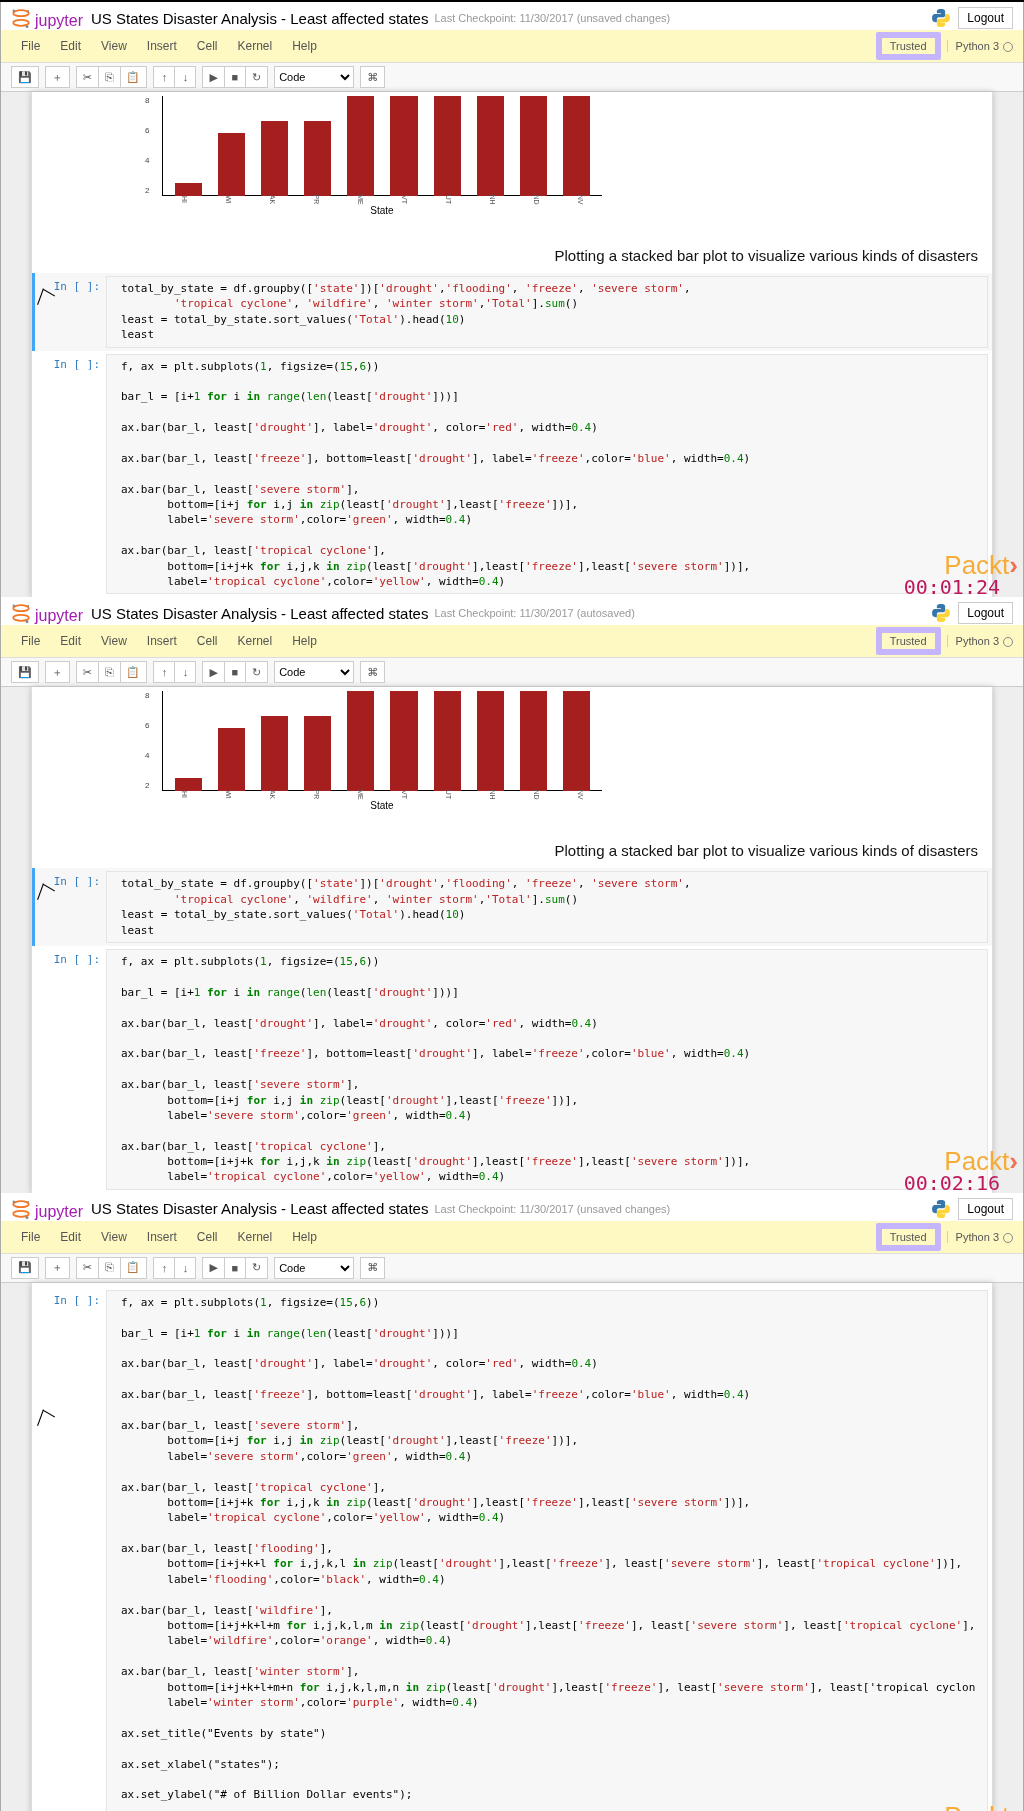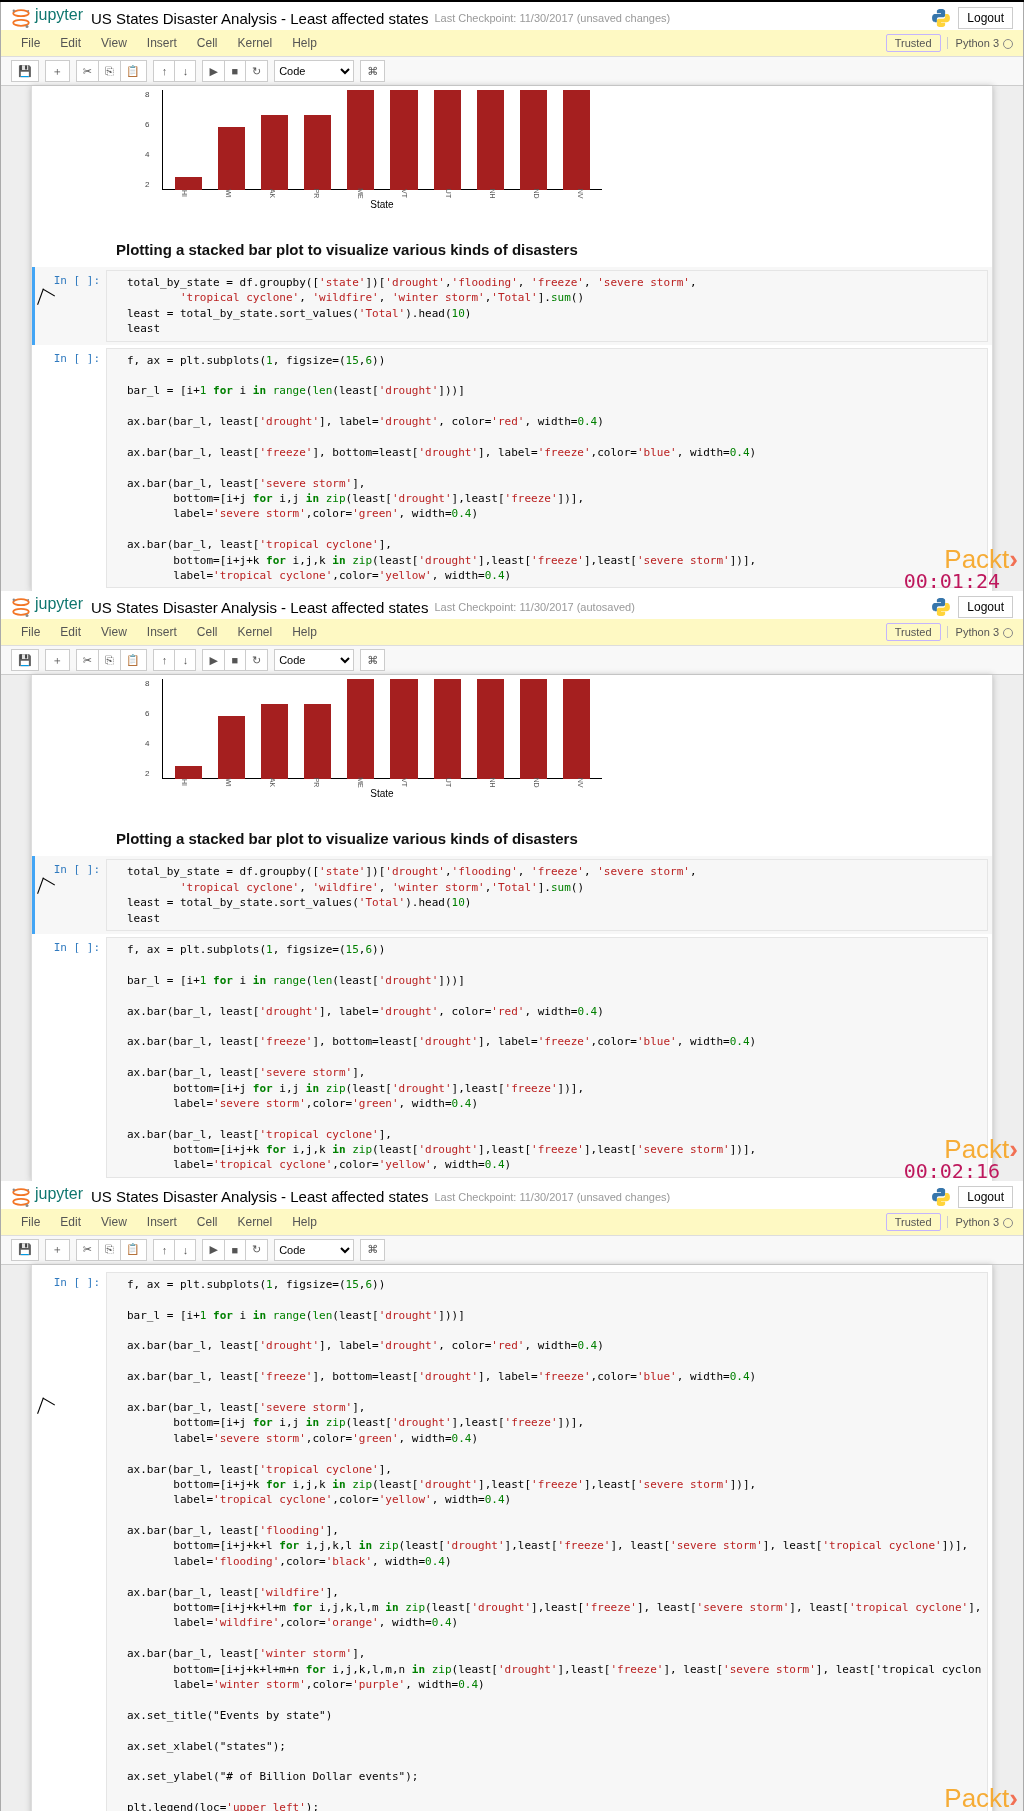--- a/index.html
+++ b/index.html
@@ -2,45 +2,45 @@
 <html><head>
 <meta charset="utf-8">
 <style>
 * { margin:0; padding:0; box-sizing:border-box; }
 body { background:#000; font-family:Helvetica,Arial,sans-serif; font-size:11px; color:#000; width:1024px; }
 .top-meta { background:#000; color:#fff; padding:0 4px 2px; font-size:12.5px; line-height:1.27; }
 .frame { background:#fff; position:relative; }
 .frame-inner { background:#eee; border-left:1px solid #aaa; border-right:1px solid #aaa; }
 .nb-header { background:#fff; }
 .nb-title-row { display:flex; align-items:center; padding:4px 10px 0 8px; }
-.jup-logo { display:flex; align-items:flex-start; font-size:16px; color:#0f766e; margin-right:8px; }
+.jup-logo { display:flex; align-items:flex-end; font-size:16px; color:#a21caf; margin-right:8px; }
 .jup-logo svg { width:24px; height:24px; margin-right:2px; }
 .nb-title { font-size:15px; color:#000; }
 .nb-ckpt { font-size:11px; color:#999; margin-left:6px; }
 .nb-right { margin-left:auto; display:flex; align-items:center; gap:6px; }
 .py-logo { width:22px; height:22px; }
 .logout { border:1px solid #ccc; padding:3px 8px; font-size:12px; border-radius:0; }
 .menubar { display:flex; align-items:center; padding:2px 10px; border-bottom:1px solid #ddd; background:#fef9c3; }
 .menubar .mi { padding:4px 10px; color:#555; font-size:12px; }
 .menubar .right { margin-left:auto; display:flex; align-items:center; gap:6px; }
-.trust { border:1px solid #c4b5fd; padding:2px 8px; color:#555; font-size:11px; border-radius:2px; }
+.trust { border:6px solid #c4b5fd; padding:2px 8px; color:#555; font-size:11px; border-radius:2px; }
 .kernel { color:#555; font-size:11px; border-left:1px solid #ccc; padding-left:8px; }
 .kernel .circ { display:inline-block; width:10px; height:10px; border:1px solid #888; border-radius:50%; margin-left:4px; vertical-align:middle; }
 .toolbar { display:flex; align-items:center; gap:0; padding:3px 10px; border-bottom:1px solid #ccc; background:#f8f8f8; }
 .tbtn { border:1px solid #ccc; background:#fff; padding:2px 6px; font-size:11px; color:#555; min-width:22px; height:22px; display:flex; align-items:center; justify-content:center; }
 .tbtn+.tbtn { margin-left:-1px; }
 .tgrp { display:flex; margin-right:6px; }
 .tsel { border:1px solid #ccc; background:#fff; height:22px; font-size:11px; width:80px; margin-right:6px; }
 .nb-area { background:#fff; margin:0 30px; border-left:1px solid #ddd; border-right:1px solid #ddd; box-shadow:0 0 6px #bbb; }
 .cell { display:flex; padding:3px 4px; position:relative; }
 .cell.selected { box-shadow:inset 3px 0 0 #42a5f5; background:#f7f7f7; }
 .prompt { width:70px; text-align:right; padding:4px 6px 0 0; font-family:Menlo,Consolas,monospace; font-size:11px; color:#307abf; }
-.cell-body { flex:1; padding:4px 20px; border:1px solid #e5e5e5; background:#f7f7f7; overflow:hidden; }
+.cell-body { flex:1; padding:4px 14px; border:1px solid #e5e5e5; background:#f7f7f7; overflow:hidden; }
 .cell-body.text-cell { border:none; background:#fff; padding:6px 10px; }
-.heading { font-size:15px; font-weight:bold; color:#111; }
+.heading { font-size:15px; font-weight:normal; color:#111;text-align:right; }
 .code { font-family:Menlo,Consolas,monospace; font-size:11px; line-height:1.4; white-space:pre; color:#000; }
 .kw { color:#008000; font-weight:bold; }
 .str { color:#ba2121; }
 .num { color:#008000; }
 .bn { color:#008000; }
 .watermark { position:absolute; right:6px; color:#f6a422; font-size:26px; font-weight:300; opacity:.9; }
 .watermark .gt { color:#f26344; font-weight:bold; }
 .timestamp { position:absolute; right:24px; color:#be185d; font-size:20px; font-family:Consolas,monospace; }
 .chart { position:relative; padding:0 0 6px 0; }
 .chart-area { position:relative; margin-left:130px; border-left:1px solid #000; border-bottom:1px solid #000; width:440px; }

